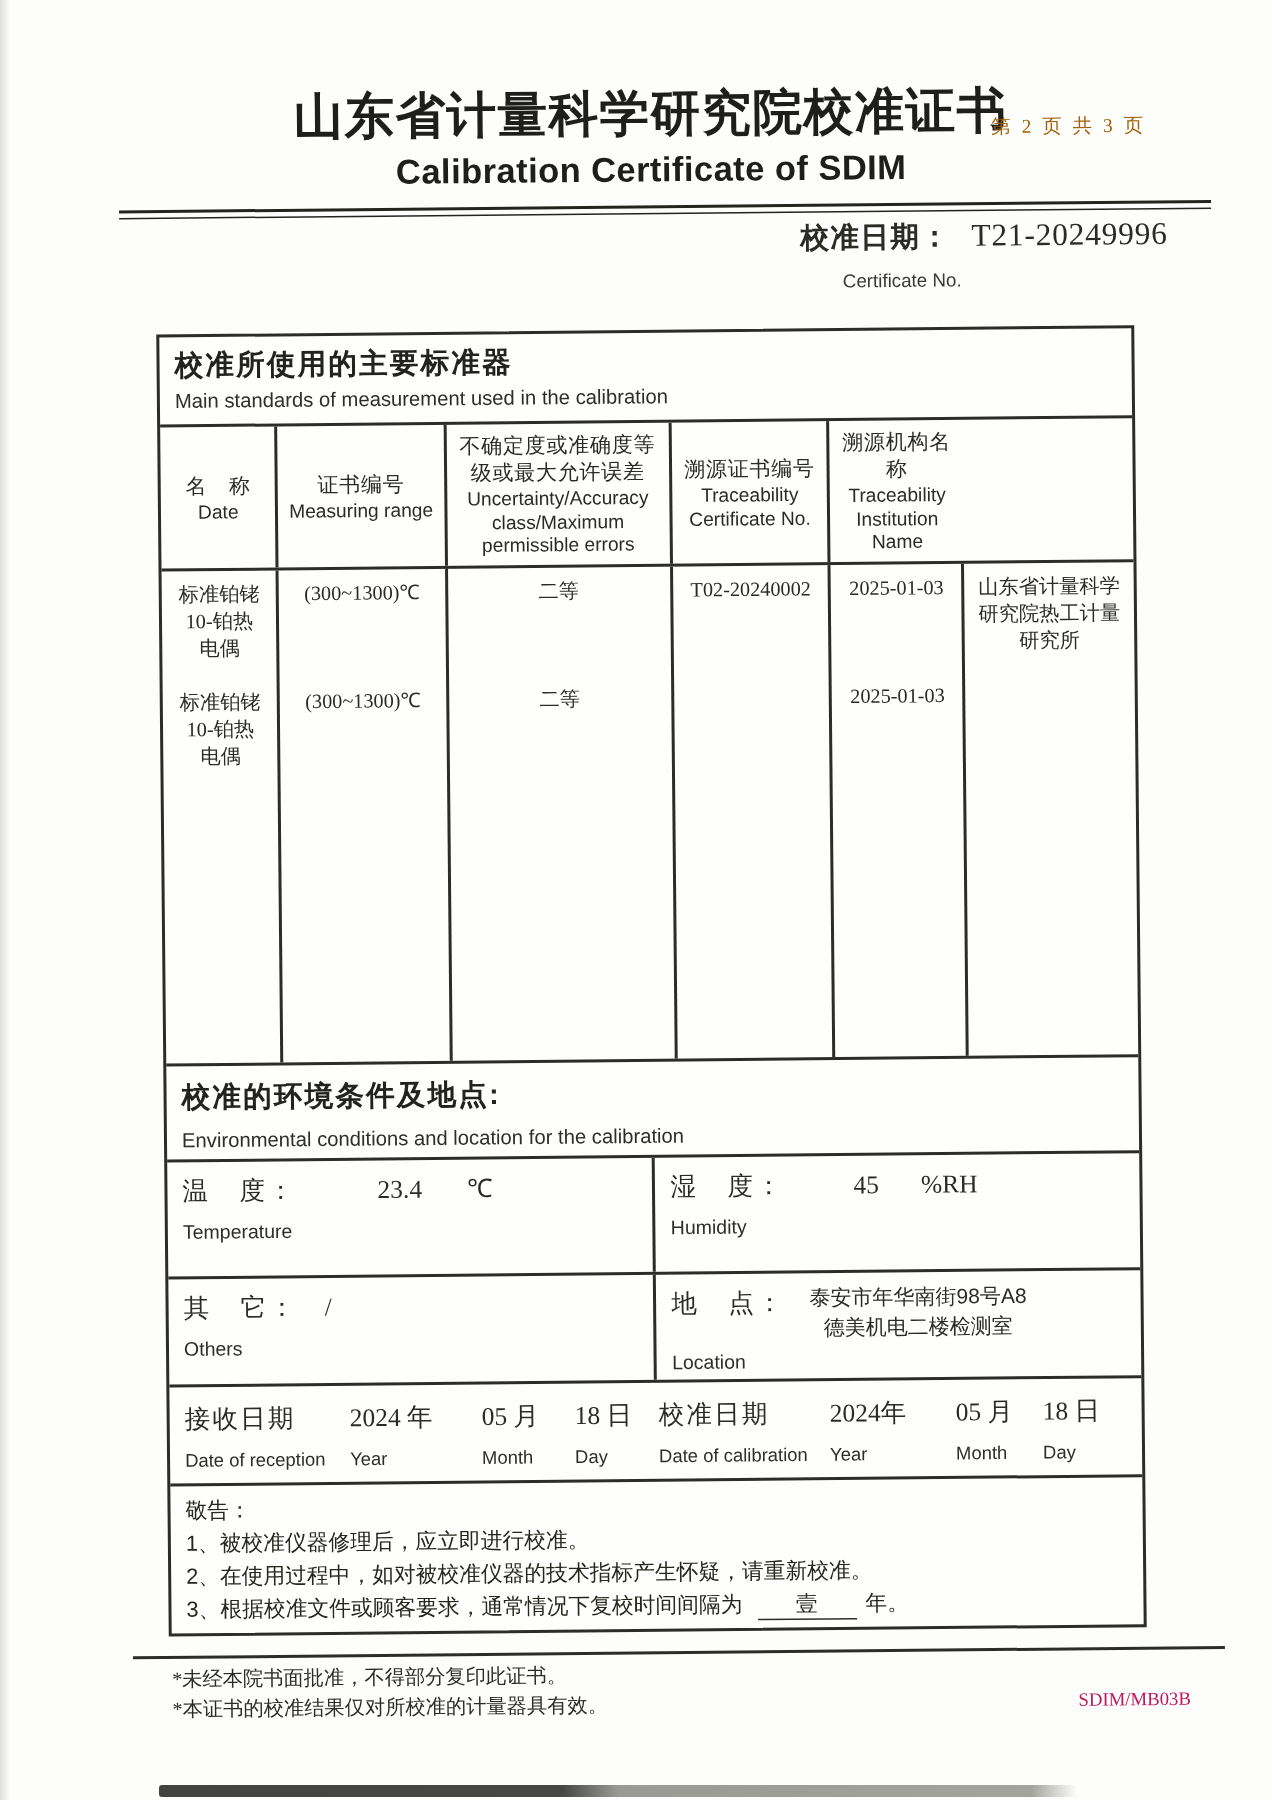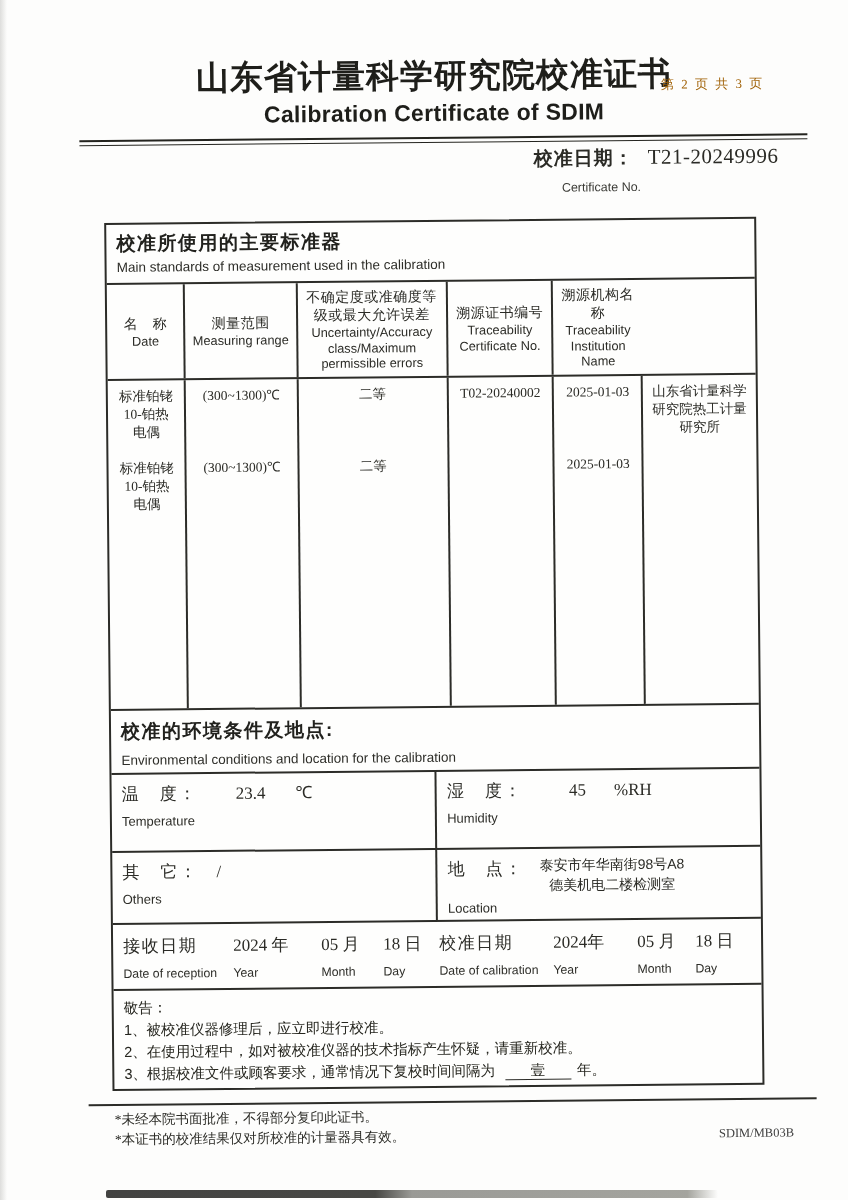--- a/index.html
+++ b/index.html
@@ -83,21 +83,21 @@
   .notice-line3{display:flex;align-items:baseline;}
   .notice-underline{display:inline-block;min-width:66px;text-align:center;
     border-bottom:1.5px solid #2c2c28;margin-left:10px;line-height:17px;}
   .notice-suffix{margin-left:6px;}
 
   
   .footer-rule{position:absolute;left:84px;top:1101px;width:728px;border-top:2px solid #2c2c28;}
   .footnotes{position:absolute;left:110px;top:1107px;font-family:"Liberation Serif",serif;
     font-size:13.5px;line-height:1.5;color:#2b2b26;}
   .form-code{position:absolute;left:714px;top:1129px;font-family:"Liberation Serif",serif;
-    font-size:12.5px;color:#404040;}
+    font-size:12.5px;color:#be185d;}
 
   
   .bottom-bar{position:absolute;left:106px;top:1190px;width:612px;height:8px;border-radius:2px;
     background:linear-gradient(90deg,#2e2e2c 0%,#33332f 44%,#8f8f8a 50%,#9a9a93 95%,rgba(150,150,145,0) 100%);
     opacity:.9;}
 </style>
 </head>
 <body>
 
 <div class="edge-left"></div>
@@ -123,21 +123,21 @@
       <div class="sec-title-cn">校准所使用的主要标准器</div>
       <div class="sec-title-en">Main standards of measurement used in the calibration</div>
     </div>
 
     <div class="sec std-header cols6">
       <div class="hcell">
         <div class="cn">名　称</div>
         <div class="en">Date</div>
       </div>
       <div class="hcell">
-        <div class="cn">测量范围</div>
+        <div class="cn">证书编号</div>
         <div class="en">Measuring range</div>
       </div>
       <div class="hcell">
         <div class="cn">不确定度或准确度等级或最大允许误差</div>
         <div class="en">Uncertainty/Accuracy class/Maximum permissible errors</div>
       </div>
       <div class="hcell">
         <div class="cn">溯源证书编号</div>
         <div class="en">Traceability Certificate No.</div>
       </div>
@@ -174,21 +174,21 @@
 
     <div class="sec env-title">
       <div class="sec-title-cn">校准的环境条件及地点:</div>
       <div class="sec-title-en">Environmental conditions and location for the calibration</div>
     </div>
 
     <div class="sec env-row env-r1">
       <div class="env-cell">
         <div class="env-line">
           <span class="env-label">温　度：</span>
-          <span class="env-value" style="margin-left:38px">23.4</span>
+          <span class="env-value" style="margin-left:54px">23.4</span>
           <span class="env-unit" style="margin-left:30px">℃</span>
         </div>
         <div class="env-en">Temperature</div>
       </div>
       <div class="env-cell">
         <div class="env-line">
           <span class="env-label">湿　度：</span>
           <span class="env-value" style="margin-left:46px">45</span>
           <span class="env-unit" style="margin-left:28px">%RH</span>
         </div>

